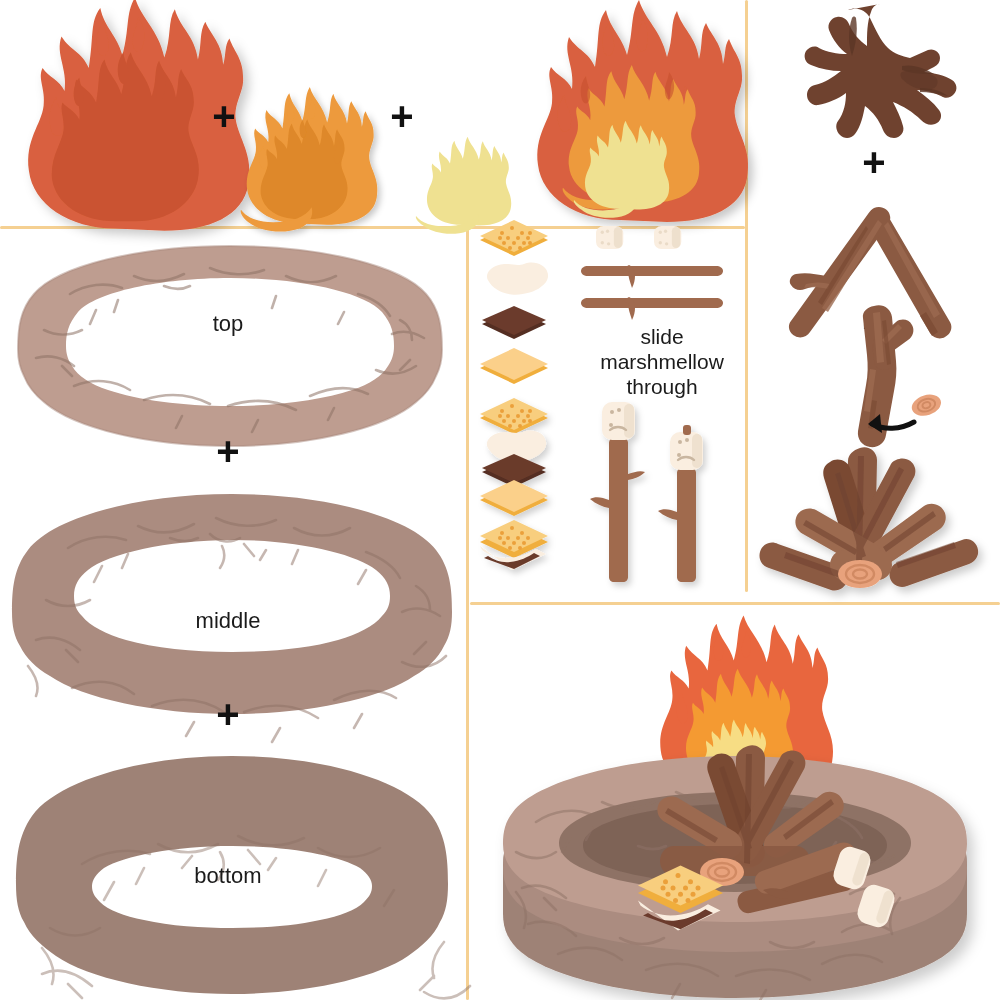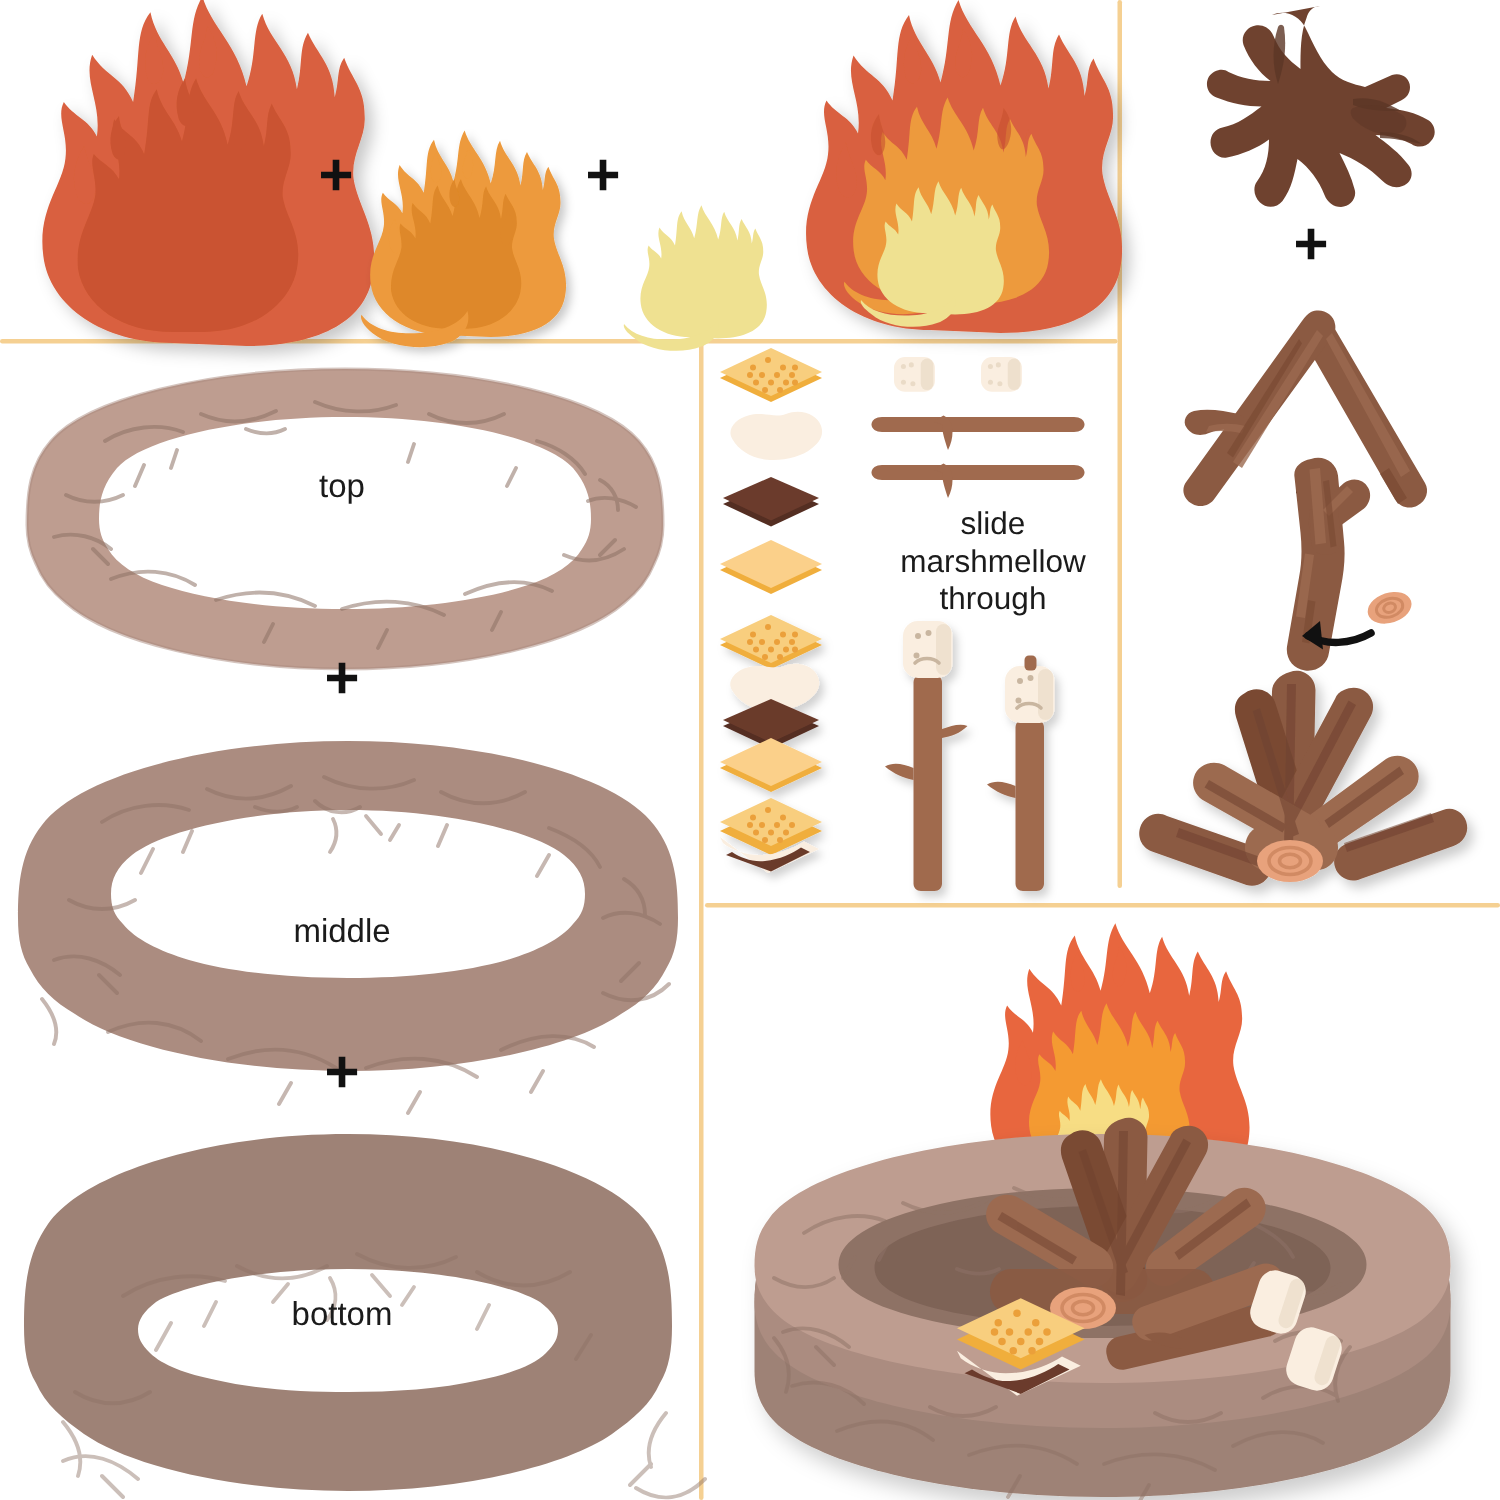--- a/index.html
+++ b/index.html
@@ -137,21 +137,21 @@
           <path d="M36 176c16 10 34 10 50 0M28 222c18-8 36 0 50 12M68 270c24-12 48-10 68 8M152 288c28-12 54-10 78 8M252 294c28-12 56-10 80 8M348 282c26-14 50-14 68-2M410 240c16 10 32 8 46-6"></path>
           <path d="M100 130l-10 18M130 116l-8 16M312 118l-8 16M380 138l-10 16M54 232l14 14M420 224l-14 14M194 304l-10 16M284 310l-10 16M366 298l-10 16"></path>
           <path d="M206 100c6 10 4 20-2 28M234 98l12 14M262 106l-8 12M178 104l-10 12"></path>
           <path d="M28 196c10 12 14 24 10 36M430 190c-10 12-14 24-10 36M156 322c14 10 30 10 44 0M300 324c14 10 30 10 44 0"></path>
         </g>
       </g>
       <text x="228" y="655" font-family="Liberation Sans, sans-serif" font-size="22" fill="#1b1b1b" text-anchor="middle">bottom</text>
     </svg>
   </div>
 
-  <div class="panel" style="left:466px;top:228px;width:279px;height:364px;">
+  <div class="panel" style="left:466px;top:216px;width:279px;height:364px;">
     <svg width="279" height="364" viewBox="0 0 279 364">
       <defs>
         <filter id="sh2" x="-40%" y="-40%" width="190%" height="190%">
           <feDropShadow dx="3" dy="4" stdDeviation="3" flood-color="#000" flood-opacity="0.18"></feDropShadow>
         </filter>
         <g id="cracker">
           <path d="M0 16L34 0l34 16-34 16z" fill="#F0AE3C"></path>
           <path d="M0 12L34 -4l34 16-34 16z" fill="#F8CE7E"></path>
           <g fill="#EBA03A">
             <circle cx="22" cy="9" r="2"></circle>

